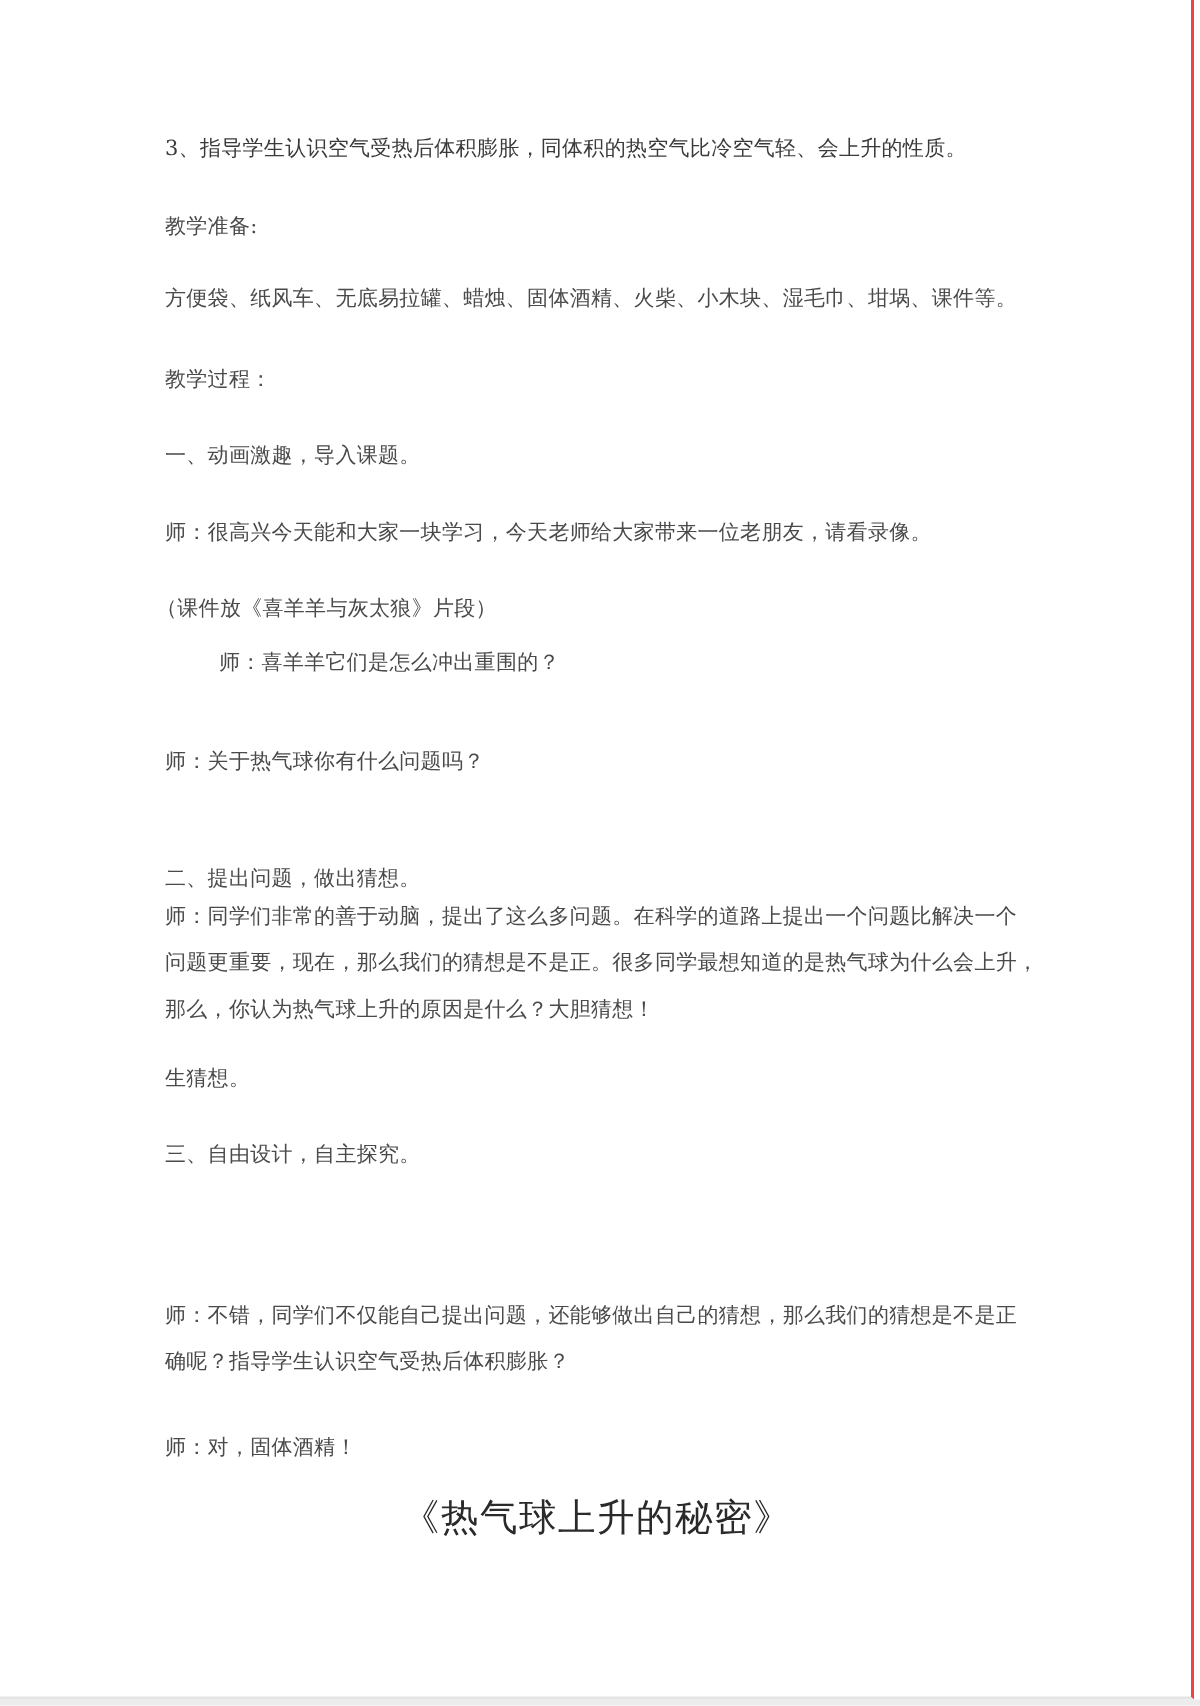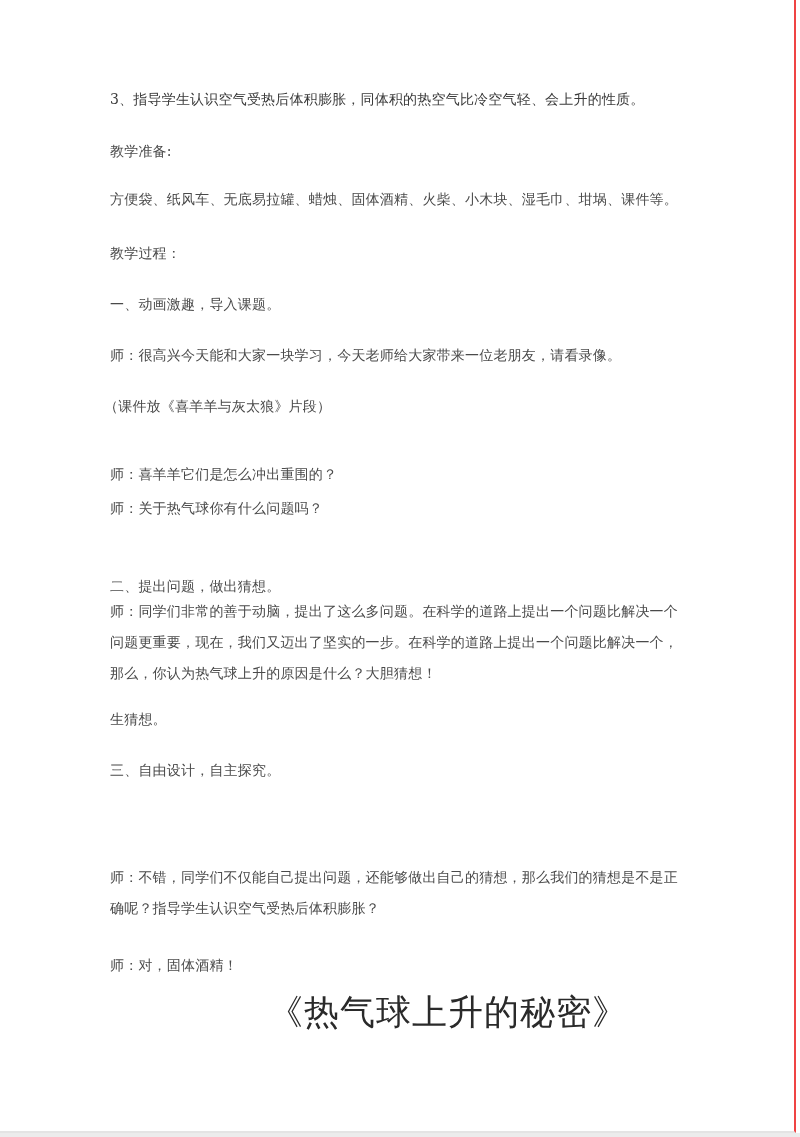--- a/index.html
+++ b/index.html
@@ -46,21 +46,21 @@
     .para.multi {
       white-space: normal;
       line-height: 31px;
       width: 590px;
     }
     .para .line { display: block; }
     .title {
       position: absolute;
       left: 268px;
       top: 992px;
-      font-size: 35px;
+      font-size: 25px;
       line-height: 40px;
       color: #2a2a2a;
       font-family: "DejaVu Serif", "Liberation Serif", serif;
       white-space: nowrap;
       letter-spacing: 1px;
       z-index: 2;
     }
     .watermark {
       position: absolute;
       left: 368px;
@@ -88,29 +88,29 @@
   <p class="para" style="top:189px;">方便袋、纸风车、无底易拉罐、蜡烛、固体酒精、火柴、小木块、湿毛巾、坩埚、课件等。</p>
 
   <p class="para" style="top:243px;">教学过程：</p>
 
   <p class="para" style="top:294px;">一、动画激趣，导入课题。</p>
 
   <p class="para" style="top:345px;">师：很高兴今天能和大家一块学习，今天老师给大家带来一位老朋友，请看录像。</p>
 
   <p class="para" style="top:396px; left:104px;">（课件放《喜羊羊与灰太狼》片段）</p>
 
-  <p class="para" style="top:464px;">师：喜羊羊它们是怎么冲出重围的？</p>
+  <p class="para" style="top:432px;margin-left:36px;">师：喜羊羊它们是怎么冲出重围的？</p>
 
   <p class="para" style="top:498px;">师：关于热气球你有什么问题吗？</p>
 
   <p class="para" style="top:576px;">二、提出问题，做出猜想。</p>
 
   <div class="para multi" style="top:596px;">
     <span class="line">师：同学们非常的善于动脑，提出了这么多问题。在科学的道路上提出一个问题比解决一个</span>
-    <span class="line">问题更重要，现在，我们又迈出了坚实的一步。在科学的道路上提出一个问题比解决一个，</span>
+    <span class="line">问题更重要，现在，那么我们的猜想是不是正。很多同学最想知道的是热气球为什么会上升，</span>
     <span class="line">那么，你认为热气球上升的原因是什么？大胆猜想！</span>
   </div>
 
   <p class="para" style="top:709px;">生猜想。</p>
 
   <p class="para" style="top:760px;">三、自由设计，自主探究。</p>
 
 
   <div class="para multi" style="top:862px;">
     <span class="line">师：不错，同学们不仅能自己提出问题，还能够做出自己的猜想，那么我们的猜想是不是正</span>

